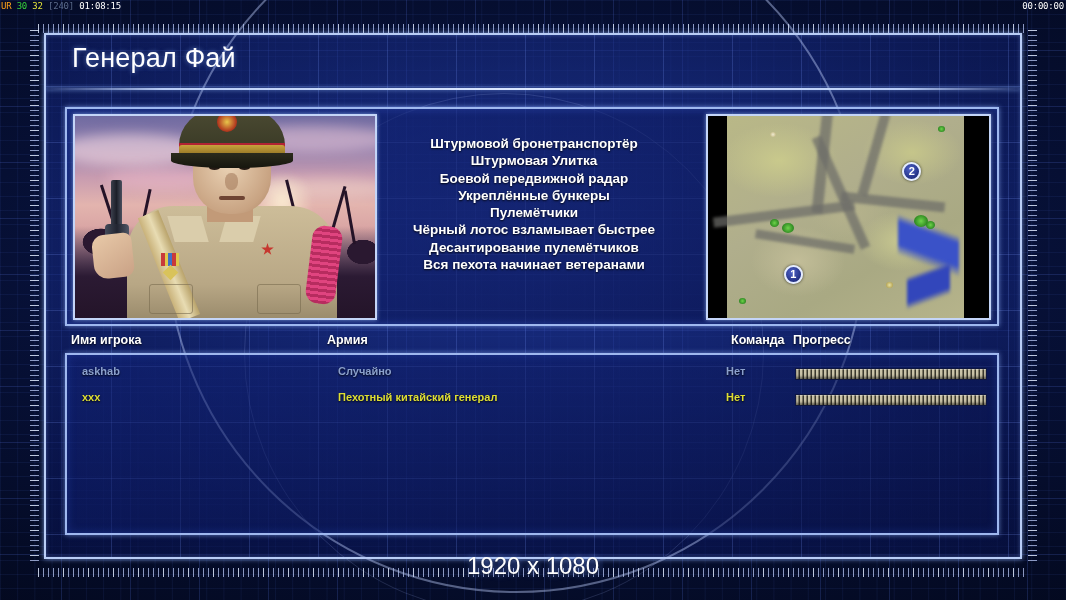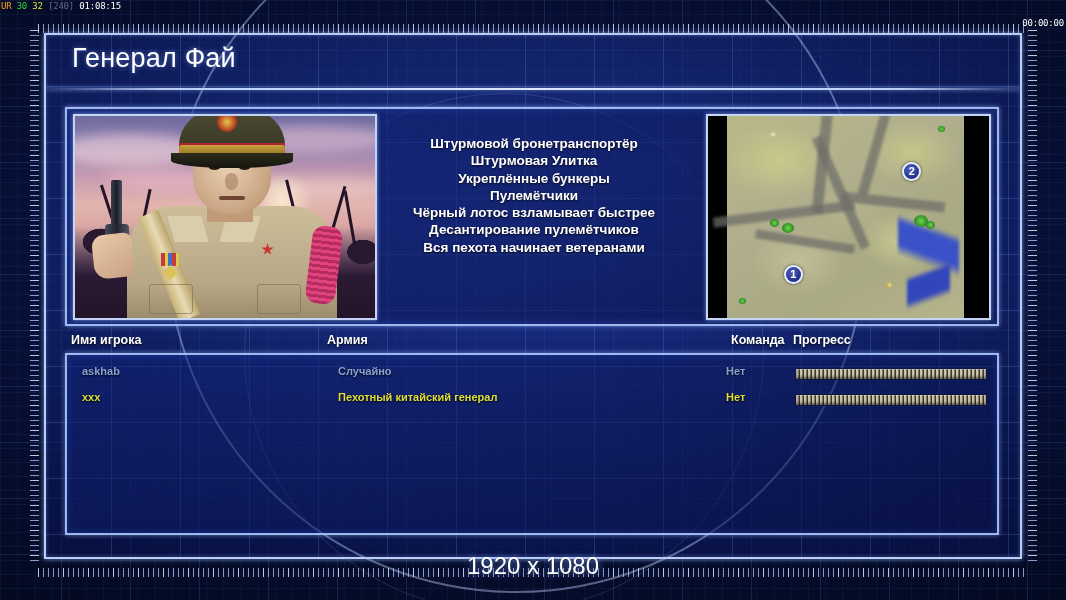--- a/index.html
+++ b/index.html
@@ -40,21 +40,21 @@
     color:#e8e8e8; line-height:13px;
     letter-spacing:-0.2px;
     z-index:30;
   }
   .tb-left{ position:absolute; left:1px; top:0; white-space:nowrap; }
   .tb-left .o{ color:#ffa11a; }
   .tb-left .g{ color:#37d13a; }
   .tb-left .y{ color:#e3e33a; }
   .tb-left .d{ color:#5a6a8a; }
   .tb-left .w{ color:#ffffff; }
-  .tb-right{ position:absolute; right:2px; top:17px; color:#ffffff; }
+  .tb-right{ position:absolute; right:2px; top:0; color:#ffffff; }
 
   
   .ruler{ position:absolute; z-index:4; opacity:.85; }
   .ruler.h{
     height:9px;
     background-image:repeating-linear-gradient(to right,
       rgba(190,205,250,.85) 0px, rgba(190,205,250,.85) 1px, transparent 1px, transparent 5px);
   }
   .ruler.h::after{
     content:""; position:absolute; left:0; top:0; width:100%; height:100%;
@@ -396,20 +396,21 @@
         <div class="cap-badge"></div>
         <div class="gun-barrel"></div>
         <div class="gun-cyl"></div>
         <div class="gun-grip"></div>
         <div class="hand"></div>
       </div>
 
       <ul class="abilities" id="ability-list">
           <li>Штурмовой бронетранспортёр</li>
           <li>Штурмовая Улитка</li>
+          <li>Боевой передвижной радар</li>
           <li>Укреплённые бункеры</li>
           <li>Пулемётчики</li>
           <li>Чёрный лотос взламывает быстрее</li>
           <li>Десантирование пулемётчиков</li>
           <li>Вся пехота начинает ветеранами</li>
         </ul>
 
       <div class="minimap">
         <div class="mm-terrain">
           <div class="mm-road r-a"></div>

